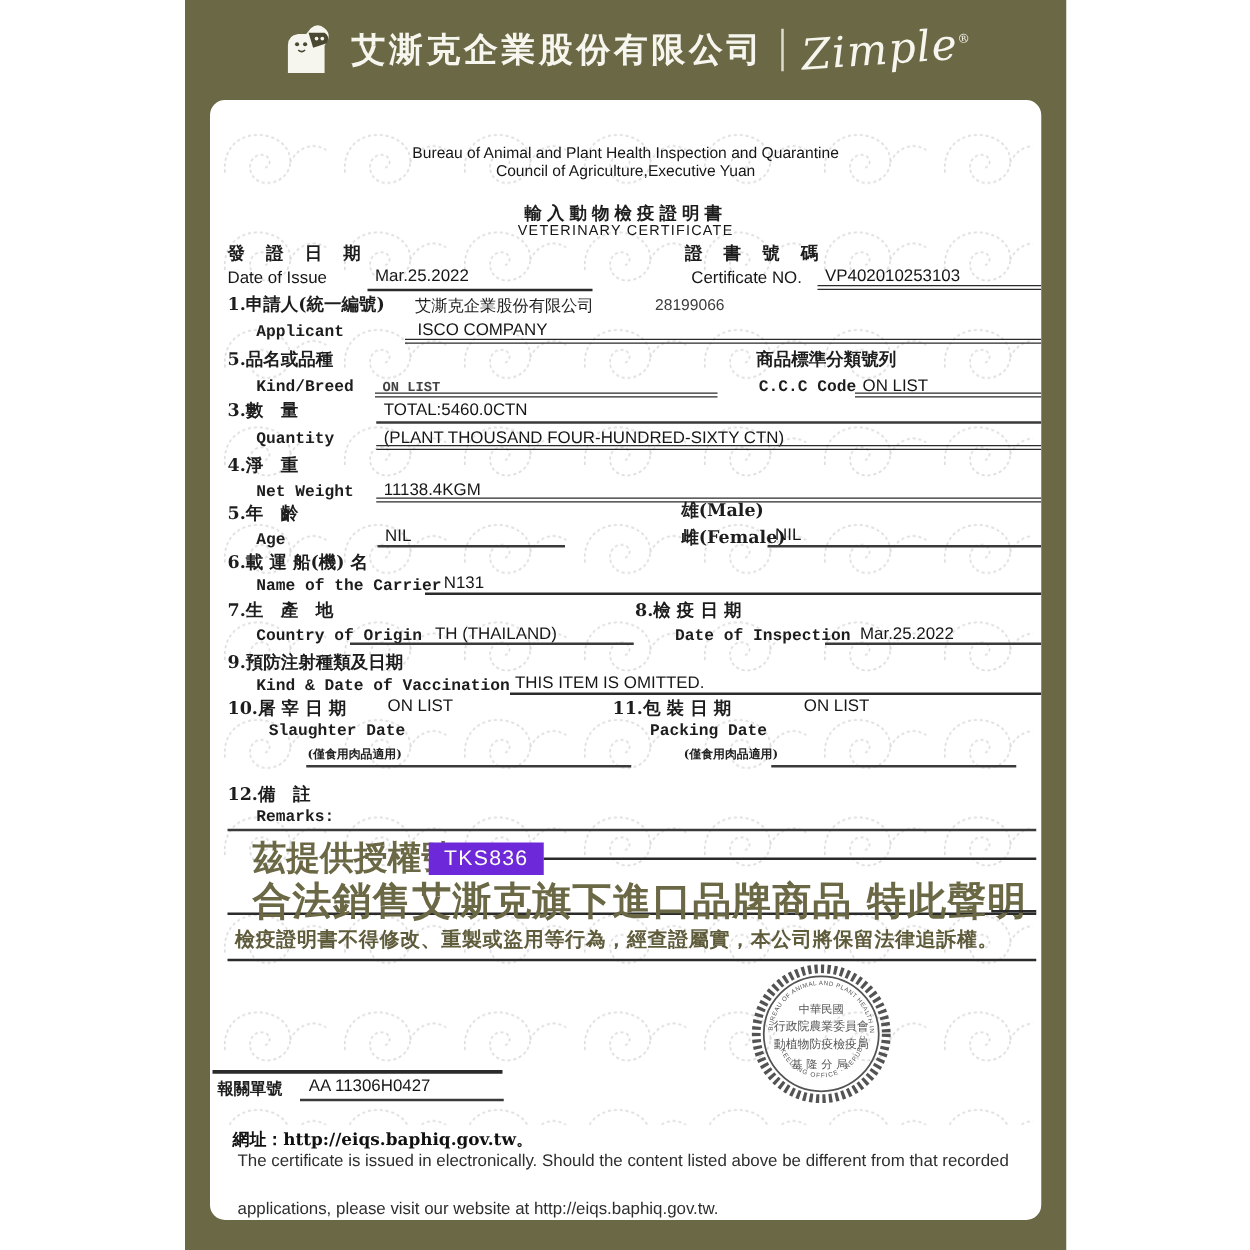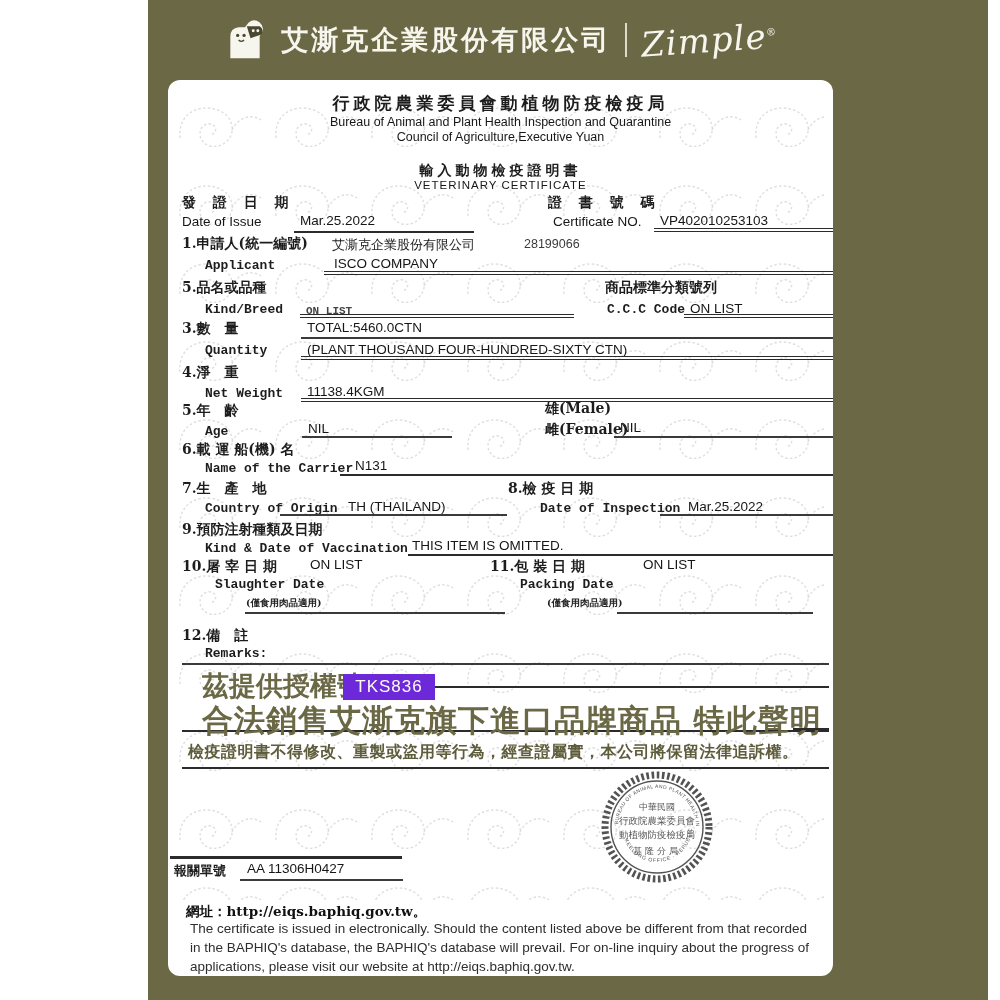--- a/index.html
+++ b/index.html
@@ -1,19 +1,19 @@
 <!DOCTYPE html>
 <html><head>
 <meta charset="utf-8">
 <style>
   * { margin:0; padding:0; box-sizing:border-box; }
   html,body { width:1000px; height:1000px; background:#ffffff; overflow:hidden;
               font-family:"Liberation Sans", sans-serif; }
   .abs { position:absolute; }
-  #card { position:absolute; left:148px; top:0; width:840px; height:1000px; background:#6b6845;padding-left:28px; }
+  #card { position:absolute; left:148px; top:0; width:705px; height:1000px; background:#6b6845;padding-left:28px; }
   #brand { position:absolute; left:0; top:0; width:705px; height:80px;
            display:flex; align-items:center; justify-content:center; gap:14px; color:#f7f6ee; }
   .brand-name { font-family:"DejaVu Serif", serif; font-weight:bold; font-size:27px; letter-spacing:3px; }
   .brand-divider { width:2px; height:34px; background:#f1f0e6; opacity:.85; }
   .brand-logo { font-family:"DejaVu Serif", serif; font-style:italic; font-size:34px;
                 transform:rotate(-4deg); letter-spacing:1px; }
   .brand-reg { font-size:10px; vertical-align:super; }
   #paper { position:absolute; left:20px; top:80px; width:665px; height:896px;
            background:#ffffff; border-radius:12px; overflow:hidden; }
   .zh   { font-family:"DejaVu Serif", serif; font-weight:bold; color:#1d1d1d; font-size:14px; white-space:nowrap; }
@@ -59,21 +59,20 @@
 
     <svg class="abs" width="665" height="896" style="left:0;top:0;opacity:.32">
       <defs>
         <pattern id="wm" width="96" height="78" patternUnits="userSpaceOnUse">
           <path d="M12 58 C10 40 22 28 38 28 C56 28 66 40 64 52 C62 62 52 68 42 66 C34 64 30 56 33 49 C36 43 44 42 47 47 C49 51 46 55 42 54 M64 50 C70 38 82 33 93 40" fill="none" stroke="#9a9a9a" stroke-width="1.4" stroke-dasharray="2.5 2.2"></path>
         </pattern>
       </defs>
       <rect x="8" y="20" width="650" height="800" fill="url(#wm)"></rect>
     </svg>
 
-    <div class="abs zh ctr" style="top:12px;  font-size:17px; letter-spacing:4px;">行政院農業委員會動植物防疫檢疫局</div>
     <div class="abs sans ctr" style="top:35px; font-size:12.5px;">Bureau of Animal and Plant Health Inspection and Quarantine</div>
     <div class="abs sans ctr" style="top:50px; font-size:12.5px;">Council of Agriculture,Executive Yuan</div>
     <div class="abs zh ctr" style="top:82px;  font-size:14px; letter-spacing:4px;">輸入動物檢疫證明書</div>
     <div class="abs sans ctr" style="top:99px; font-size:11.5px; letter-spacing:1px;">VETERINARY CERTIFICATE</div>
 
     <div class="abs zh" style="left:14px;  top:114px; letter-spacing:6px;">發 證 日 期</div>
     <div class="abs sans" style="left:14px;  top:134px;">Date of Issue</div>
     <div class="abs sans" style="left:132px; top:133px;">Mar.25.2022</div>
     <div class="line" style="left:126px; top:151px; width:180px;"></div>
     <div class="abs zh" style="left:380px; top:114px; letter-spacing:6px;">證 書 號 碼</div>
@@ -183,16 +182,15 @@
       </svg>
     </div>
 
     <div class="line" style="left:2px;  top:776px; width:232px; height:2.5px;"></div>
     <div class="abs zh" style="left:6px;  top:782px; font-size:13px;">報關單號</div>
     <div class="abs sans" style="left:79px; top:781px;">AA 11306H0427</div>
     <div class="line thin" style="left:72px; top:799px; width:163px;"></div>
 
     <div class="abs ftzh" style="left:18px; top:823px;">網址：http://eiqs.baphiq.gov.tw。</div>
     <div class="abs ften" style="left:22px; top:841px;">The certificate is issued in electronically. Should the content listed above be different from that recorded</div>
-    <div class="abs ften" style="left:22px; top:860px;">in the BAPHIQ's database, the BAPHIQ's database will prevail. For on-line inquiry about the progress of</div>
     <div class="abs ften" style="left:22px; top:879px;">applications, please visit our website at http://eiqs.baphiq.gov.tw.</div>
   </div>
 </div>
 
 </body></html>

